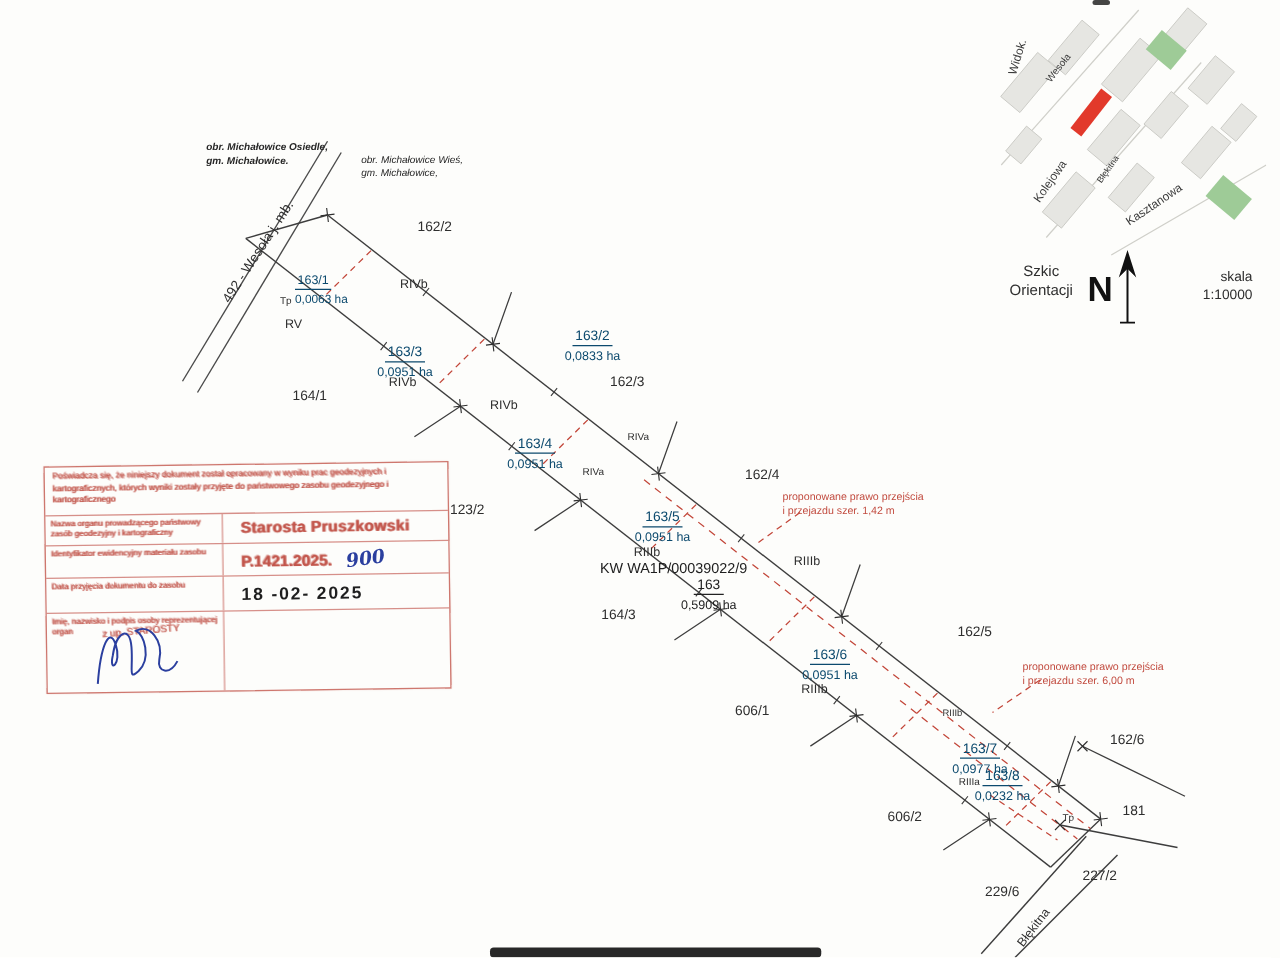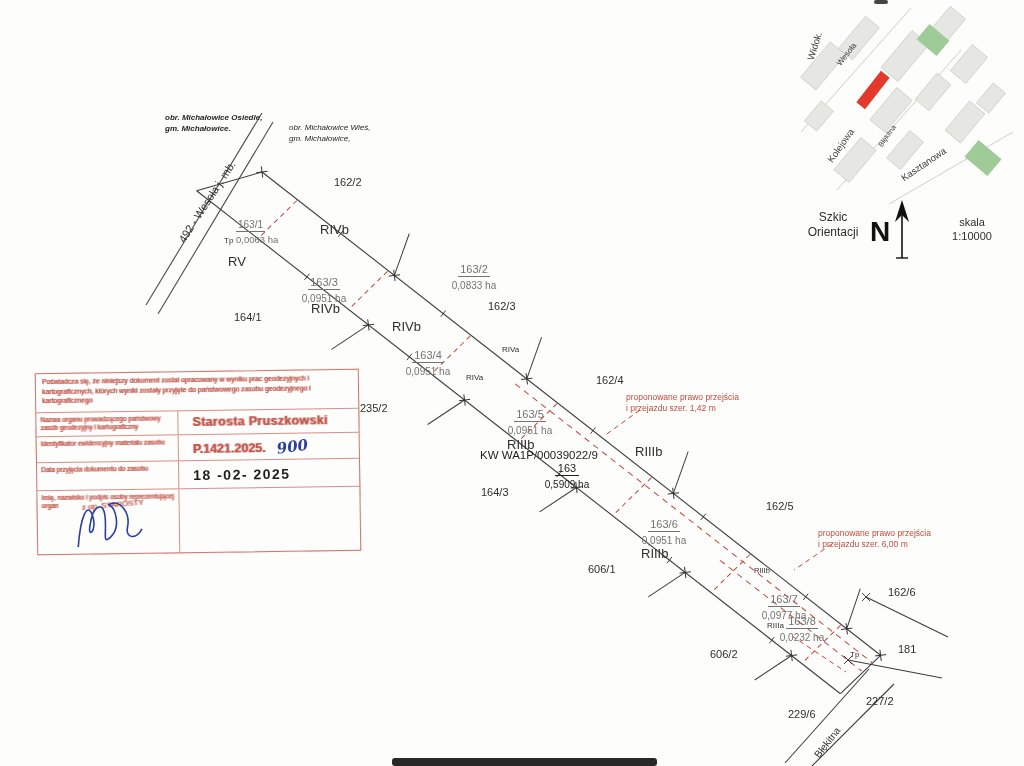--- a/index.html
+++ b/index.html
@@ -3,24 +3,24 @@
 <meta charset="utf-8">
 <style>
   * { margin:0; padding:0; box-sizing:border-box; }
   html,body { background:#ffffff; }
   .page {
     position:relative; width:1024px; height:766px; overflow:hidden;
     background:#fdfdfb; font-family:"Liberation Sans", sans-serif;
   }
   svg.linework { position:absolute; left:0; top:0; }
   .lbl { position:absolute; white-space:nowrap; color:#2e2e2e; font-family:"Liberation Sans",sans-serif; }
-  .f75{font-size:7.5px} .f8{font-size:8px} .f85{font-size:13px}
+  .f75{font-size:7.5px} .f8{font-size:8px} .f85{font-size:10px}
   .f10{font-size:10px} .f11{font-size:11px} .f115{font-size:11.5px} .f12{font-size:12px}
   .rot { transform-origin:0 0; }
-  .parcel { position:absolute; width:64px; text-align:center; color:#737373; line-height:1.3; }
+  .parcel { position:absolute; width:64px; text-align:center; color:#0c4a6e; line-height:1.3; }
   .parcel .num { display:inline-block; border-bottom:1px solid currentColor; padding:0 2px; font-size:11px; }
   .parcel .area { font-size:10px; }
   .parcel.small .num { font-size:10px; }
   .parcel.small .area { font-size:9.5px; }
   .note { font-size:8px; line-height:1.35; color:#262626; font-style:italic; }
   .ease { font-size:8.5px; line-height:1.3; color:#c24c40; }
   .mainnum { position:absolute; width:64px; text-align:center; color:#222; line-height:1.3; }
   .mainnum .num { display:inline-block; border-bottom:1px solid currentColor; padding:0 3px; font-size:11px; }
   .mainnum .area { font-size:10px; }
 
@@ -143,21 +143,21 @@
     <div class="num">163</div>
     <div class="area">0,5909 ha</div>
   </div>
 
   <div class="lbl f11" style="left:334px;top:176px;">162/2</div>
   <div class="lbl f11" style="left:488px;top:300px;">162/3</div>
   <div class="lbl f11" style="left:596px;top:374px;">162/4</div>
   <div class="lbl f11" style="left:766px;top:500px;">162/5</div>
   <div class="lbl f11" style="left:888px;top:586px;">162/6</div>
   <div class="lbl f11" style="left:234px;top:311px;">164/1</div>
-  <div class="lbl f11" style="left:360px;top:402px;">235/2</div>
+  <div class="lbl f11" style="left:360px;top:402px;">123/2</div>
   <div class="lbl f11" style="left:481px;top:486px;">164/3</div>
   <div class="lbl f11" style="left:588px;top:563px;">606/1</div>
   <div class="lbl f11" style="left:710px;top:648px;">606/2</div>
   <div class="lbl f11" style="left:788px;top:708px;">229/6</div>
   <div class="lbl f11" style="left:898px;top:643px;">181</div>
   <div class="lbl f11" style="left:866px;top:695px;">227/2</div>
 
   <div class="lbl f8" style="left:224px;top:236px;">Tp</div>
   <div class="lbl f85" style="left:228px;top:254px;">RV</div>
   <div class="lbl f85" style="left:320px;top:222px;">RIVb</div>
@@ -218,21 +218,21 @@
   <div class="lbl f12" style="left:801px;top:210px;width:64px;text-align:center;white-space:normal;line-height:1.25;">
     <div>Szkic</div>
     <div>Orientacji</div>
   </div>
   <div class="lbl" style="left:870px;top:216px;font-size:28px;font-weight:bold;color:#111;">N</div>
   <svg style="position:absolute;left:892px;top:198px;" width="26" height="66" viewBox="0 0 26 66">
     <line x1="10" y1="60" x2="10" y2="14" stroke="#111" stroke-width="1.6"></line>
     <polygon points="10,2 3,24 10,17 17,24" fill="#111"></polygon>
     <line x1="4" y1="60" x2="16" y2="60" stroke="#111" stroke-width="1.4"></line>
   </svg>
-  <div class="lbl f11" style="left:942px;top:215px;width:60px;text-align:center;white-space:normal;line-height:1.3;">
+  <div class="lbl f11" style="left:942px;top:215px;width:60px;text-align:right;white-space:normal;line-height:1.3;">
     <div>skala</div>
     <div>1:10000</div>
   </div>
 
   <div class="stamp">
     <div class="s-header smudge">Poświadcza się, że niniejszy dokument został opracowany w wyniku prac geodezyjnych i kartograficznych, których wyniki zostały przyjęte do państwowego zasobu geodezyjnego i kartograficznego</div>
     <div class="s-row r1">
       <div class="s-l smudge">Nazwa organu prowadzącego państwowy zasób geodezyjny i kartograficzny</div>
       <div class="s-v v-org smudge">Starosta Pruszkowski</div>
     </div>

